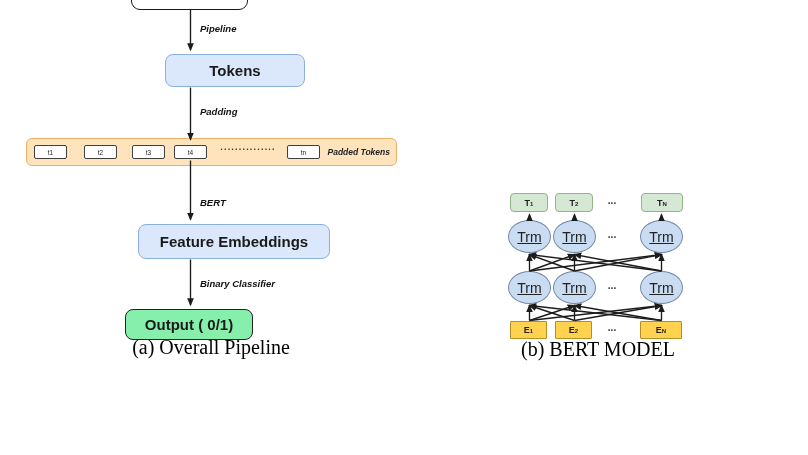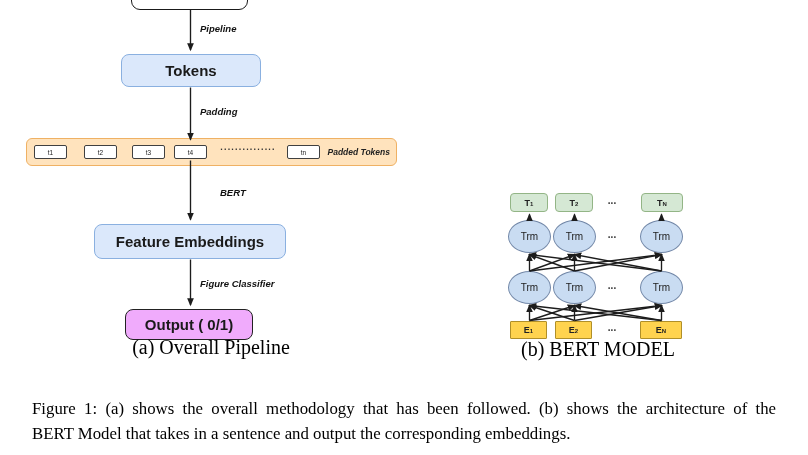--- a/index.html
+++ b/index.html
@@ -5,22 +5,22 @@
   html,body { margin:0; padding:0; background:#fff; }
   .page { position:relative; width:808px; height:455px; background:#ffffff; overflow:hidden;
           font-family:"Liberation Sans", sans-serif; }
 
   
   .node { position:absolute; display:flex; align-items:center; justify-content:center;
           box-sizing:border-box; color:#1a1a1a; }
 
   
   .big-box   { font-weight:bold; font-size:15px; border-radius:8px; }
-  .blue-box  { background:var(--blue-fill); border:1.5px solid var(--blue-border); }
-  .plain-box { background:#f0abfc; border:1.6px solid #222; }
+  .blue-box  { background:var(--blue-fill); border:1.5px solid var(--blue-border);margin-left:44px; }
+  .plain-box { background:#86efac; border:1.6px solid #222; }
   .top-box   { background:#ffffff; border:1.6px solid #1a1a1a; border-radius:9px; }
 
   .edge-label { position:absolute; font-size:9.5px; font-weight:bold; font-style:italic; color:#111; }
 
   .padded-container { position:absolute; left:26px; top:138px; width:371px; height:28px;
           background:var(--orange-fill); border:1.5px solid var(--orange-border);
           border-radius:6px; box-sizing:border-box; }
   .cell { position:absolute; top:6px; width:33px; height:14px; background:#fff;
           border:1.2px solid #404040; border-radius:2px; display:flex; align-items:center;
           justify-content:center; font-size:6.5px; color:#222; box-sizing:border-box; }
@@ -30,22 +30,22 @@
           font-size:8.5px; font-weight:bold; font-style:italic; color:#222;padding-left:12px; }
 
   
   .tnode { position:absolute; display:flex; align-items:center; justify-content:center;
           font-size:9px; font-weight:bold; color:#222; box-sizing:border-box; }
   .green-box  { background:var(--green-fill);  border:1.3px solid var(--green-border); border-radius:4px; }
   .yellow-box { background:var(--yellow-fill); border:1.3px solid var(--yellow-border); border-radius:1px; }
   .tnode sub { font-size:6px; line-height:1; transform:translateY(1px); }
   .trm { position:absolute; width:43px; height:33px; border-radius:50%;
           background:var(--ellipse-fill); border:1.3px solid var(--ellipse-border);
-          display:flex; align-items:center; justify-content:center; font-size:10px;
-          color:#222; box-sizing:border-box; }
+          display:flex; align-items:center; justify-content:center; font-size:14px;
+          color:#222; box-sizing:border-box;text-decoration:underline; }
   .bdots { position:absolute; width:28px; text-align:center; font-size:10px;
           font-weight:bold; color:#333; }
 
   
   .sub-caption { position:absolute; width:200px; text-align:center;
           font-family:"Liberation Serif", serif; font-size:20px; color:#000; }
   .fig-caption { position:absolute; left:32px; top:396px; width:744px;
           font-family:"Liberation Serif", serif; font-size:16.8px; color:#000;
           line-height:25px; }
   .just-line { text-align:justify; text-align-last:justify; }
@@ -82,27 +82,27 @@
       <div class="cell" style="left:147px;">
           <span>t4</span>
         </div>
       <span class="cell-dots">...............</span>
       <div class="cell" style="left:260px;">
           <span>tn</span>
         </div>
       <span class="padded-label">Padded Tokens</span>
     </div>
 
-    <span class="edge-label" style="left:200px; top:187px;margin-left:20px;">BERT</span>
+    <span class="edge-label" style="left:200px; top:197px;">BERT</span>
 
     <div class="node big-box blue-box" style="left:94px; top:224px; width:192px; height:35px;">
       <span>Feature Embeddings</span>
     </div>
 
-    <span class="edge-label" style="left:200px; top:278px;">Figure Classifier</span>
+    <span class="edge-label" style="left:200px; top:278px;">Binary Classifier</span>
 
     <div class="node big-box plain-box" style="left:125px; top:309px; width:128px; height:31px;">
       <span>Output ( 0/1)</span>
     </div>
 
     <div class="sub-caption" style="left:111px; top:336px;">(a) Overall Pipeline</div>
   </div>
 
   <div>
 
@@ -205,18 +205,14 @@
         <path d="M574.5,320.5 L529.5,305.5" marker-end="url(#ah)"></path>
         <path d="M574.5,320.5 L574.5,305.5" marker-end="url(#ah)"></path>
         <path d="M574.5,320.5 L661.5,305.5" marker-end="url(#ah)"></path>
         <path d="M661.5,320.5 L529.5,305.5" marker-end="url(#ah)"></path>
         <path d="M661.5,320.5 L574.5,305.5" marker-end="url(#ah)"></path>
         <path d="M661.5,320.5 L661.5,305.5" marker-end="url(#ah)"></path>
       </g>
     </g>
   </svg>
 
-  <div class="fig-caption">
-    <div class="just-line">Figure 1: (a) shows the overall methodology that has been followed. (b) shows the architecture of the</div>
-    <div>BERT Model that takes in a sentence and output the corresponding embeddings.</div>
-  </div>
 
 </div>
 
 </body></html>

